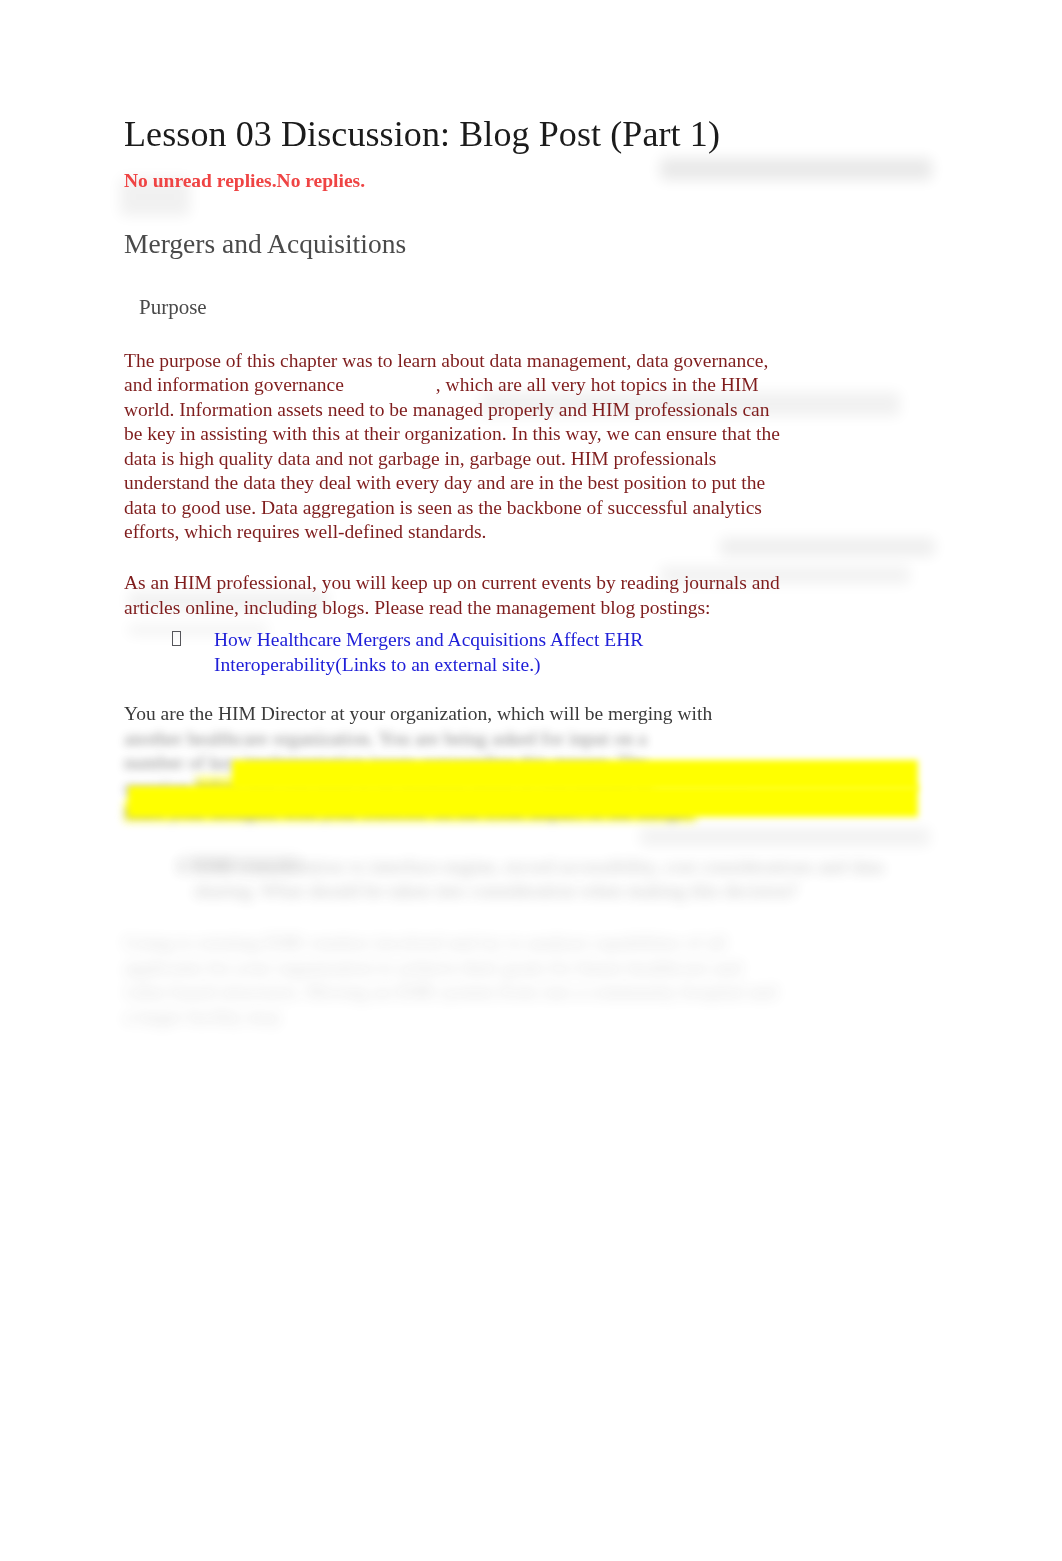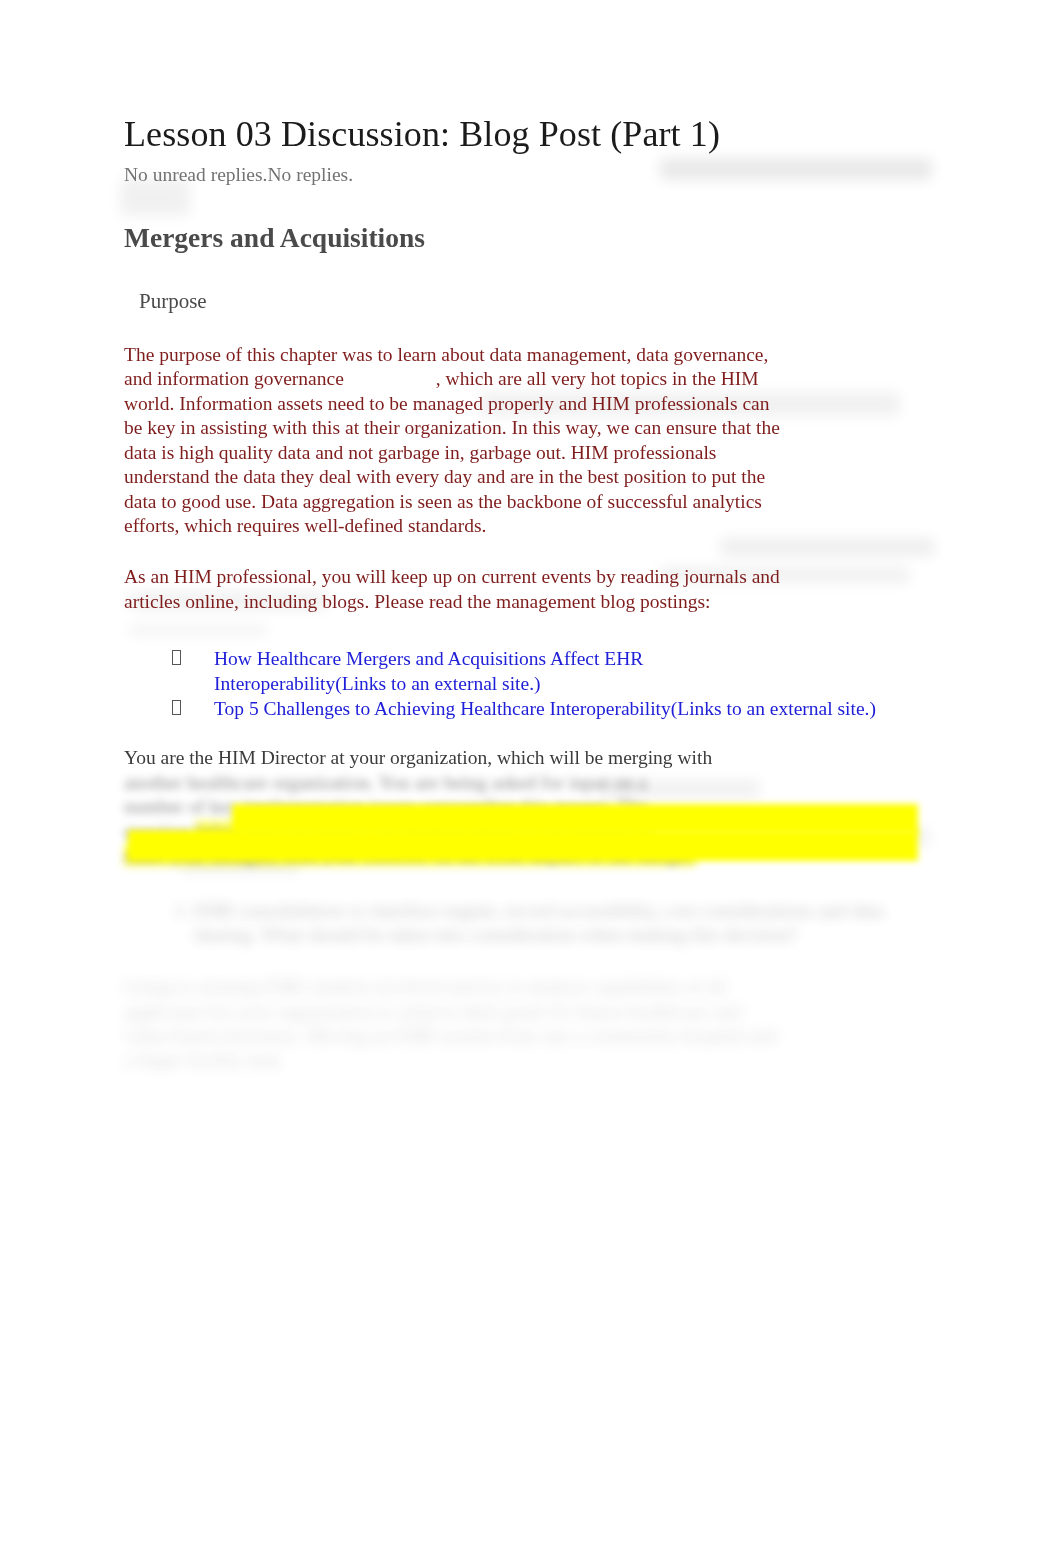--- a/index.html
+++ b/index.html
@@ -42,30 +42,31 @@
     letter-spacing: 0.1px;
     margin: 0;
     width: 660px;
     position: relative;
     z-index: 3;
   }
 
   .replies-line {
     font-size: 19.5px;
     line-height: 1.25;
-    color: #737373;
-    margin-top: 7px;
-    position: relative;
-    z-index: 3;
+    color: #ef4444;
+    margin-top: 13px;
+    position: relative;
+    z-index: 3;
+    font-weight: bold;
   }
 
   
   .h2-heading {
     font-size: 27.5px;
-    font-weight: 700;
+    font-weight: 400;
     color: #4a4a4a;
     margin: 32px 0 0 0;
     line-height: 1.3;
     position: relative;
     z-index: 3;
   }
 
   .h3-heading {
     font-size: 21px;
     font-weight: 400;
@@ -88,21 +89,21 @@
   .body-par.narrow { width: 660px; }
 
   .gap-redact {
     display: inline-block;
     width: 92px;
   }
 
   
   .link-list {
     list-style: none;
-    margin: 33px 0 0 0;
+    margin: 8px 0 0 0;
     padding: 0 0 0 48px;
     position: relative;
     z-index: 3;
   }
   .link-list li {
     position: relative;
     font-size: 19.5px;
     line-height: 1.28;
     padding-left: 42px;
     margin: 0;
@@ -222,24 +223,20 @@
     </p>
 
 
     <p class="body-par narrow">As an HIM professional, you will keep up on current events by reading journals and articles online, including blogs. Please read the management blog postings:</p>
 
     <ul class="link-list">
       <li>
         <span class="tofu"></span>
         <a class="ext-link" href="#">How Healthcare Mergers and Acquisitions Affect EHR Interoperability</a><span class="ext-note">(Links to an external site.)</span>
       </li>
-      <li>
-        <span class="tofu"></span>
-        <a class="ext-link" href="#">Top 5 Challenges to Achieving Healthcare Interoperability</a><span class="ext-note">(Links to an external site.)</span>
-      </li>
     </ul>
 
     <div class="blur-wrap">
 
       <div class="hl-band" style="left:4px;  top:84px;  width:790px; height:31px;"></div>
       <div class="hl-band" style="left:108px; top:58px;  width:686px; height:30px;"></div>
 
       <div class="crisp-line">You are the HIM Director at your organization, which will be merging with</div>
 
       <div class="blurred">another healthcare organization. You are being asked for input on a</div>

